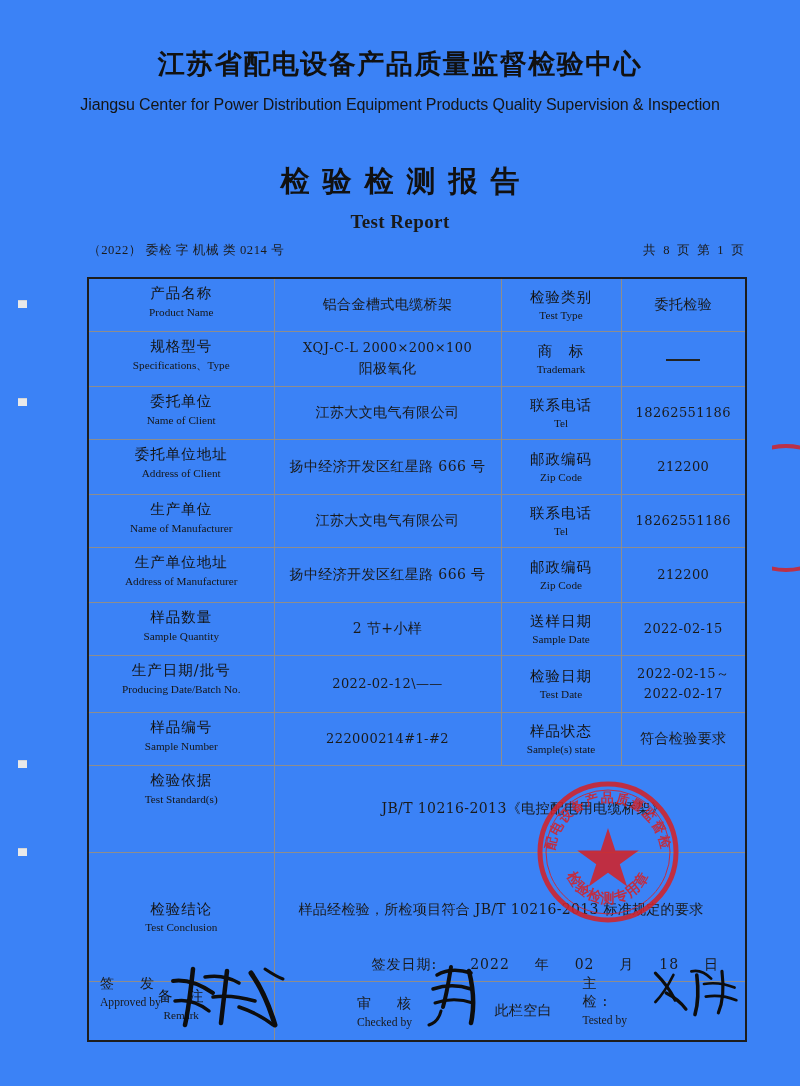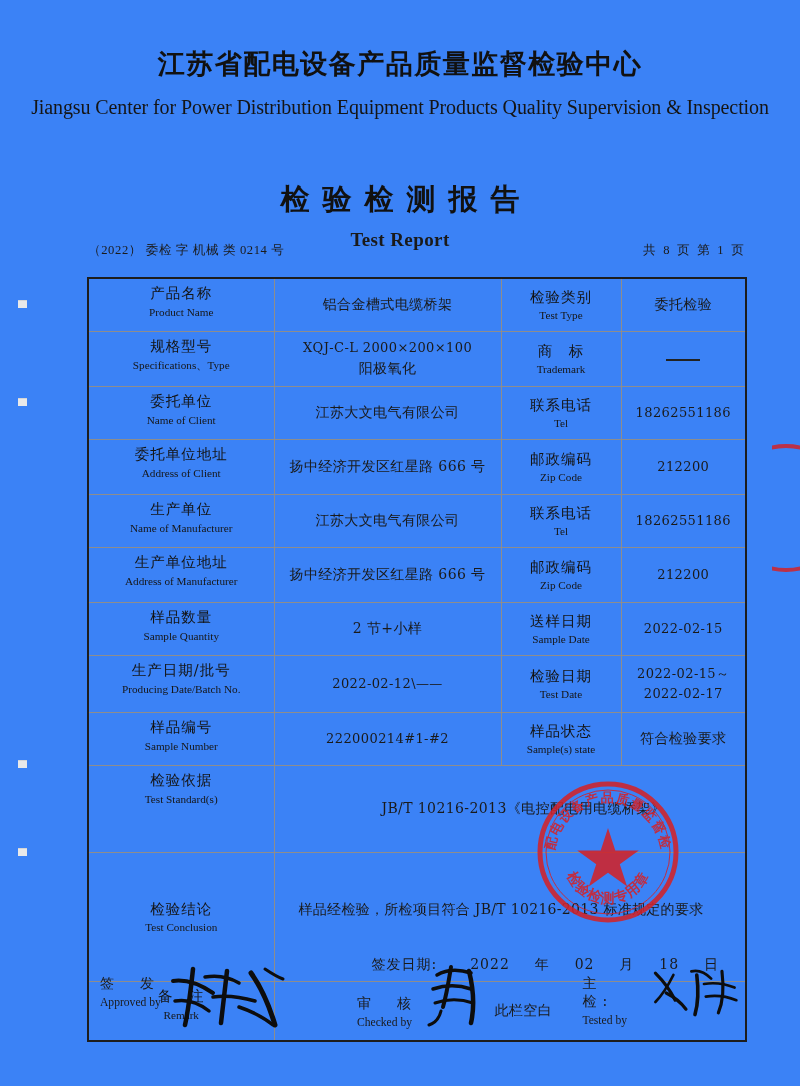--- a/index.html
+++ b/index.html
@@ -28,30 +28,30 @@
     padding-top: 46px;
   }
   .hdr-cn {
     font-size: 27px;
     font-weight: bold;
     letter-spacing: 1.5px;
     color: #111;
     font-family: "DejaVu Serif", "Liberation Serif", serif;
   }
   .hdr-en {
-    font-size: 20px;
+    font-size: 16px;
     margin-top: 14px;
     color: #151515;
     letter-spacing: -0.1px;
-    font-family: Liberation Serif, serif;
+    font-family: Liberation Sans, sans-serif;
   }
 
   .title-block {
     text-align: center;
-    margin-top: 61px;
+    margin-top: 48px;
   }
   .title-cn {
     font-size: 29px;
     font-weight: bold;
     letter-spacing: 13px;
     text-indent: 13px;
     color: #111;
     font-family: "DejaVu Serif", "Liberation Serif", serif;
   }
   .title-en {

